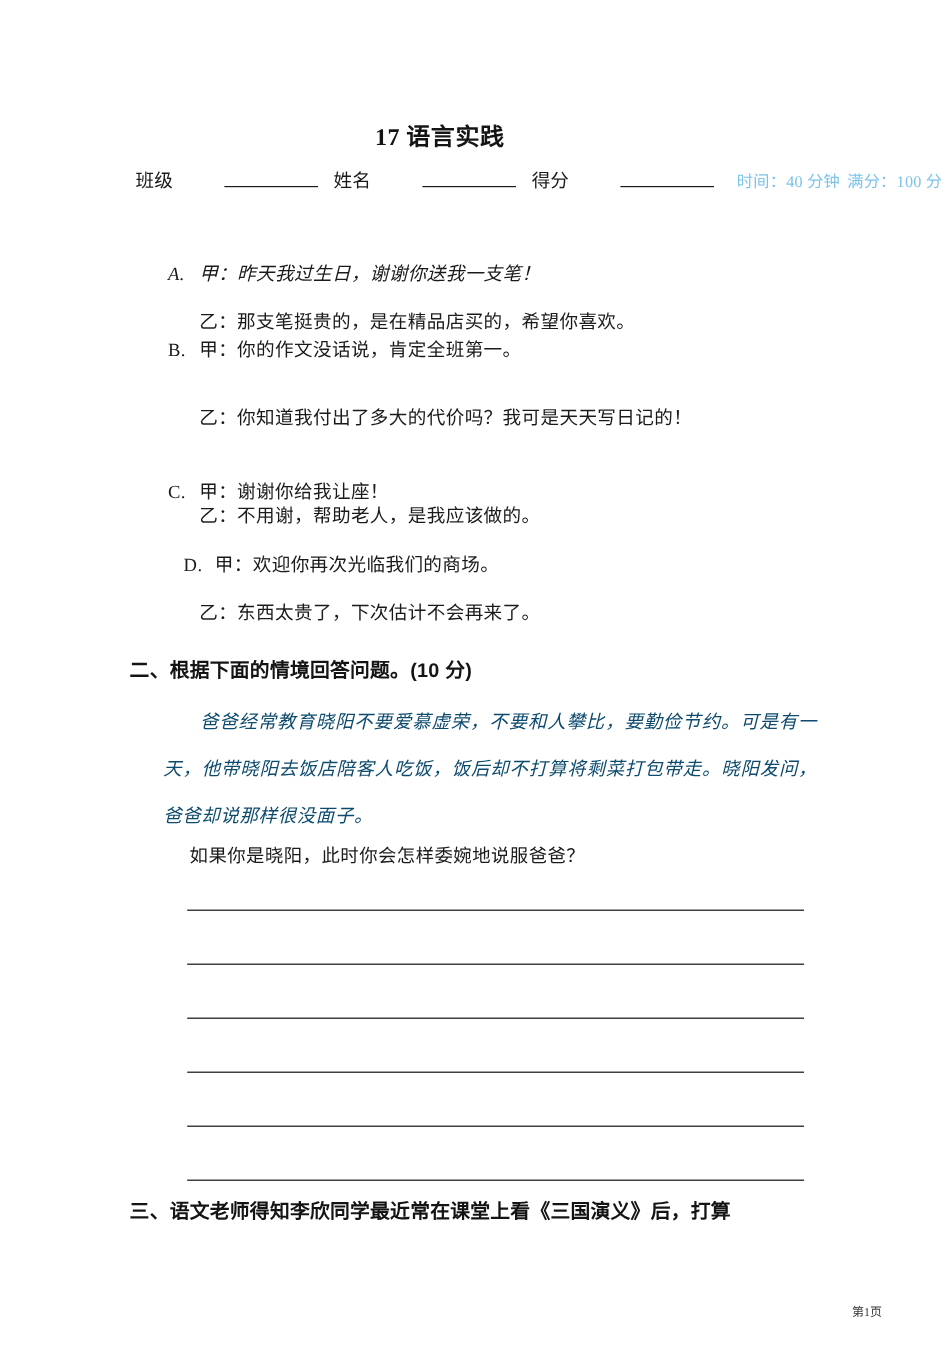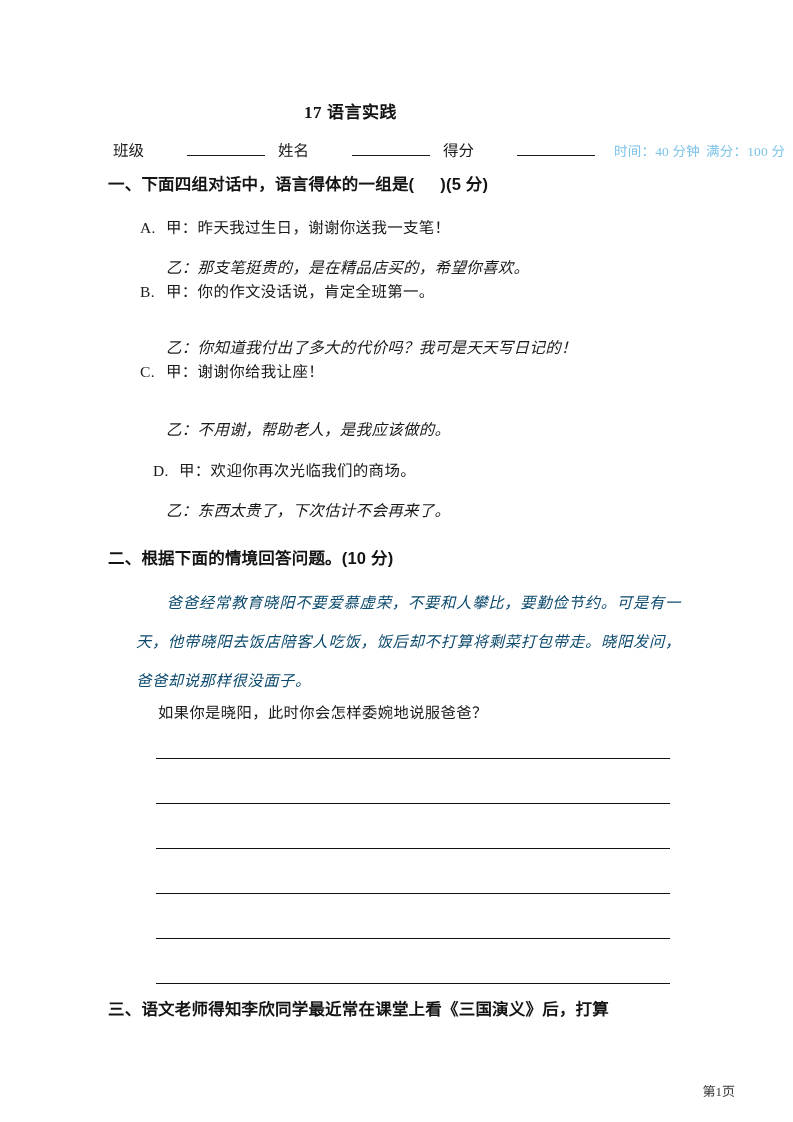--- a/index.html
+++ b/index.html
@@ -20,26 +20,26 @@
   .page {
     position: absolute;
     inset: 0;
     padding: 0;
   }
 
   
   .doc-title {
     position: absolute;
     top: 98px;
-    left: 0;
+    left: 16px;
     width: 701px;
     text-align: center;
     font-family: "Liberation Sans", "DejaVu Sans", sans-serif;
     font-weight: bold;
-    font-size: 17px;
+    font-size: 20px;
     letter-spacing: 0.5px;
     color: #141414;
   }
   .doc-title .num {
     font-family: "Liberation Serif", "DejaVu Serif", serif;
     font-weight: bold;
     margin-right: 5px;
   }
 
   
@@ -103,21 +103,21 @@
     font-size: 15.5px;
     color: #1a1a1a;
     white-space: nowrap;
     letter-spacing: 0.3px;
   }
   .opt-letter {
     display: inline-block;
     width: 26px;
     font-family: "Liberation Serif", "DejaVu Serif", serif;
   }
-  .opt-line.sub { left: 166px; font-style: italic; }
+  .opt-line.sub { left: 166px; }
 
   
   .passage {
     position: absolute;
     left: 136px;
     top: 583px;
     width: 545px;
     font-family: "Liberation Serif", "DejaVu Serif", serif;
     font-style: italic;
     font-size: 15.3px;
@@ -151,21 +151,21 @@
     border-bottom: 1.7px solid #111111;
     margin-bottom: 44px;
   }
   .ans-line:last-child { margin-bottom: 0; }
 
   
   .footer {
     position: absolute;
     right: 58px;
     bottom: 22px;
-    font-size: 13px;
+    font-size: 10px;
     color: #3a3a3a;
   }
 </style>
 </head>
 <body>
 
 <div class="page">
 
   <div class="doc-title">
     <span class="num">17</span><span>语言实践</span>
@@ -182,39 +182,36 @@
     </span>
     <span class="hdr-field">
       <span class="hdr-label">得分</span>
       <span class="hdr-blank"></span>
     </span>
     <span class="hdr-meta">
       <span>时间：40 分钟</span><span class="sep"></span><span>满分：100 分</span>
     </span>
   </div>
 
-  <div class="sec-head" id="sec1-head">
-    <span>一、下面四组对话中，语言得体的一组是(</span><span class="paren-gap"></span><span>)(5 分)</span>
-  </div>
-
-  <div class="opt-line" style="top:215px;">
+
+  <div class="opt-line" style="top:215px;font-style:italic;">
     <span class="opt-letter">A.</span><span>甲：昨天我过生日，谢谢你送我一支笔！</span>
   </div>
   <div class="opt-line sub" style="top:255px;">
     <span>乙：那支笔挺贵的，是在精品店买的，希望你喜欢。</span>
   </div>
 
   <div class="opt-line" style="top:279px;">
     <span class="opt-letter">B.</span><span>甲：你的作文没话说，肯定全班第一。</span>
   </div>
   <div class="opt-line sub" style="top:335px;">
     <span>乙：你知道我付出了多大的代价吗？我可是天天写日记的！</span>
   </div>
 
-  <div class="opt-line" style="top:359px;">
+  <div class="opt-line" style="top:397px;">
     <span class="opt-letter">C.</span><span>甲：谢谢你给我让座！</span>
   </div>
   <div class="opt-line sub" style="top:417px;">
     <span>乙：不用谢，帮助老人，是我应该做的。</span>
   </div>
 
   <div class="opt-line" style="top:458px;margin-left:13px;">
     <span class="opt-letter">D.</span><span>甲：欢迎你再次光临我们的商场。</span>
   </div>
   <div class="opt-line sub" style="top:498px;">

